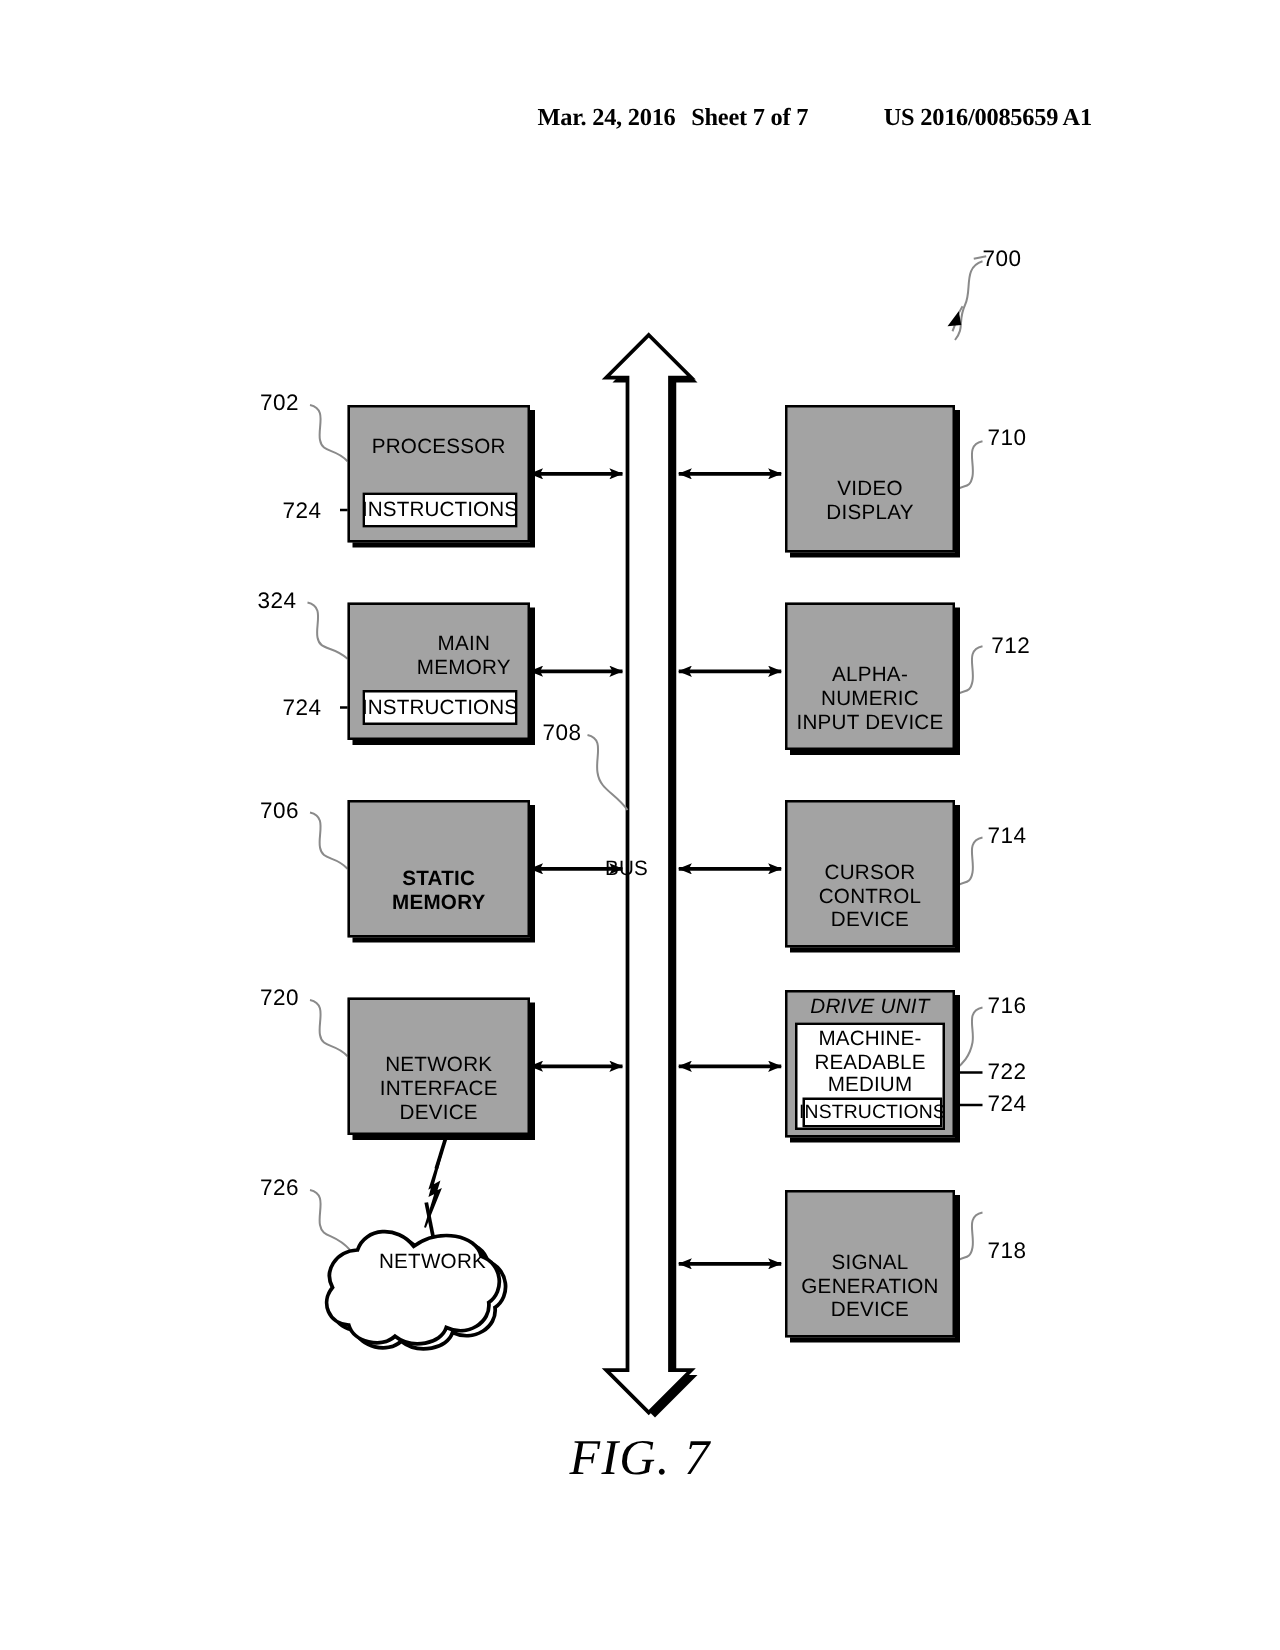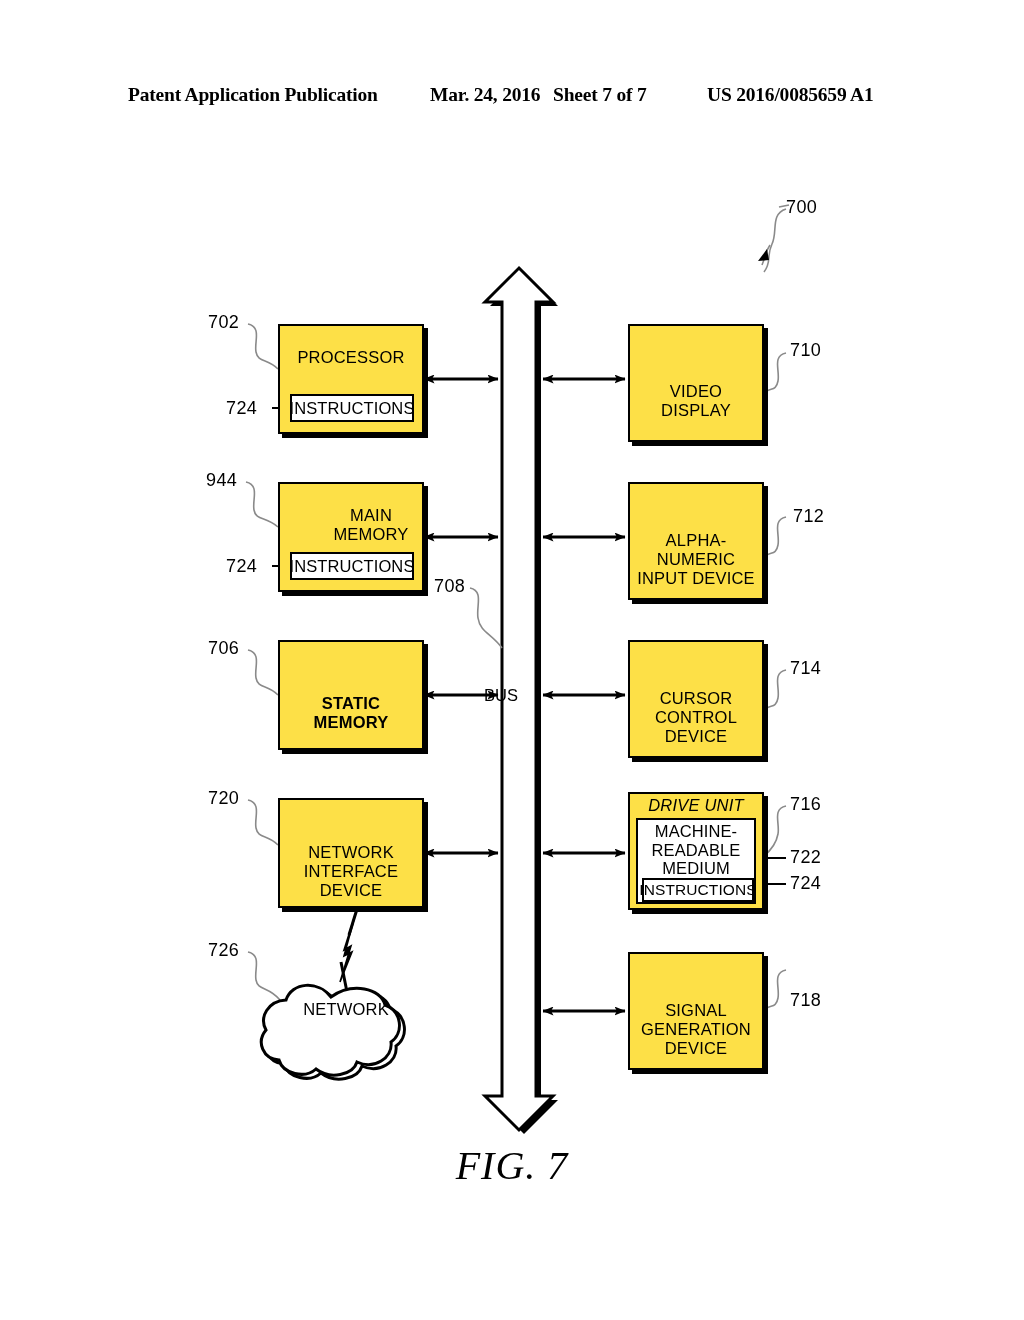--- a/index.html
+++ b/index.html
@@ -48,21 +48,21 @@
     left: 0;
     top: 0;
     width: 1024px;
     height: 1320px;
   }
 
   
   .blk {
     position: absolute;
     box-sizing: border-box;
-    background: #fde047;
+    background: #a3a3a3;
     border: 2.5px solid #000000;
     box-shadow: 4px 4px 0 0 #000000;
     display: flex;
     align-items: center;
     justify-content: center;
     text-align: center;
   }
   .blk-label {
     font-size: 16.5px;
     line-height: 19px;
@@ -133,21 +133,20 @@
     font-family: "Liberation Serif", serif;
     font-style: italic;
     font-size: 40px;
     letter-spacing: 1px;
   }
 </style>
 </head>
 <body>
 
 <div id="patent-header">
-  <span class="h-pub">Patent Application Publication</span>
   <span class="h-date">Mar. 24, 2016</span>
   <span class="h-sheet">Sheet 7 of 7</span>
   <span class="h-num">US 2016/0085659 A1</span>
 </div>
 
 <div id="figure-canvas">
 
   <svg id="figure-svg" viewBox="0 0 1024 1320">
     <defs>
       <marker id="ahead" markerWidth="11" markerHeight="9" refX="10.5" refY="4.5" orient="auto" markerUnits="userSpaceOnUse">
@@ -316,21 +315,21 @@
 DEVICE</div>
   </div>
 
   <div id="bus-label" style="left:484px; top:686px;">BUS</div>
 
   <div class="ref" style="left:786px; top:197px;">700</div>
 
   <div class="ref" style="left:208px; top:312px;">702</div>
   <div class="ref" style="left:226px; top:398px;">724</div>
 
-  <div class="ref" style="left:206px; top:470px;">944</div>
+  <div class="ref" style="left:206px; top:470px;">324</div>
   <div class="ref" style="left:226px; top:556px;">724</div>
 
   <div class="ref" style="left:208px; top:638px;">706</div>
 
   <div class="ref" style="left:208px; top:788px;">720</div>
 
   <div class="ref" style="left:208px; top:940px;">726</div>
 
   <div class="ref" style="left:434px; top:576px;">708</div>
 

